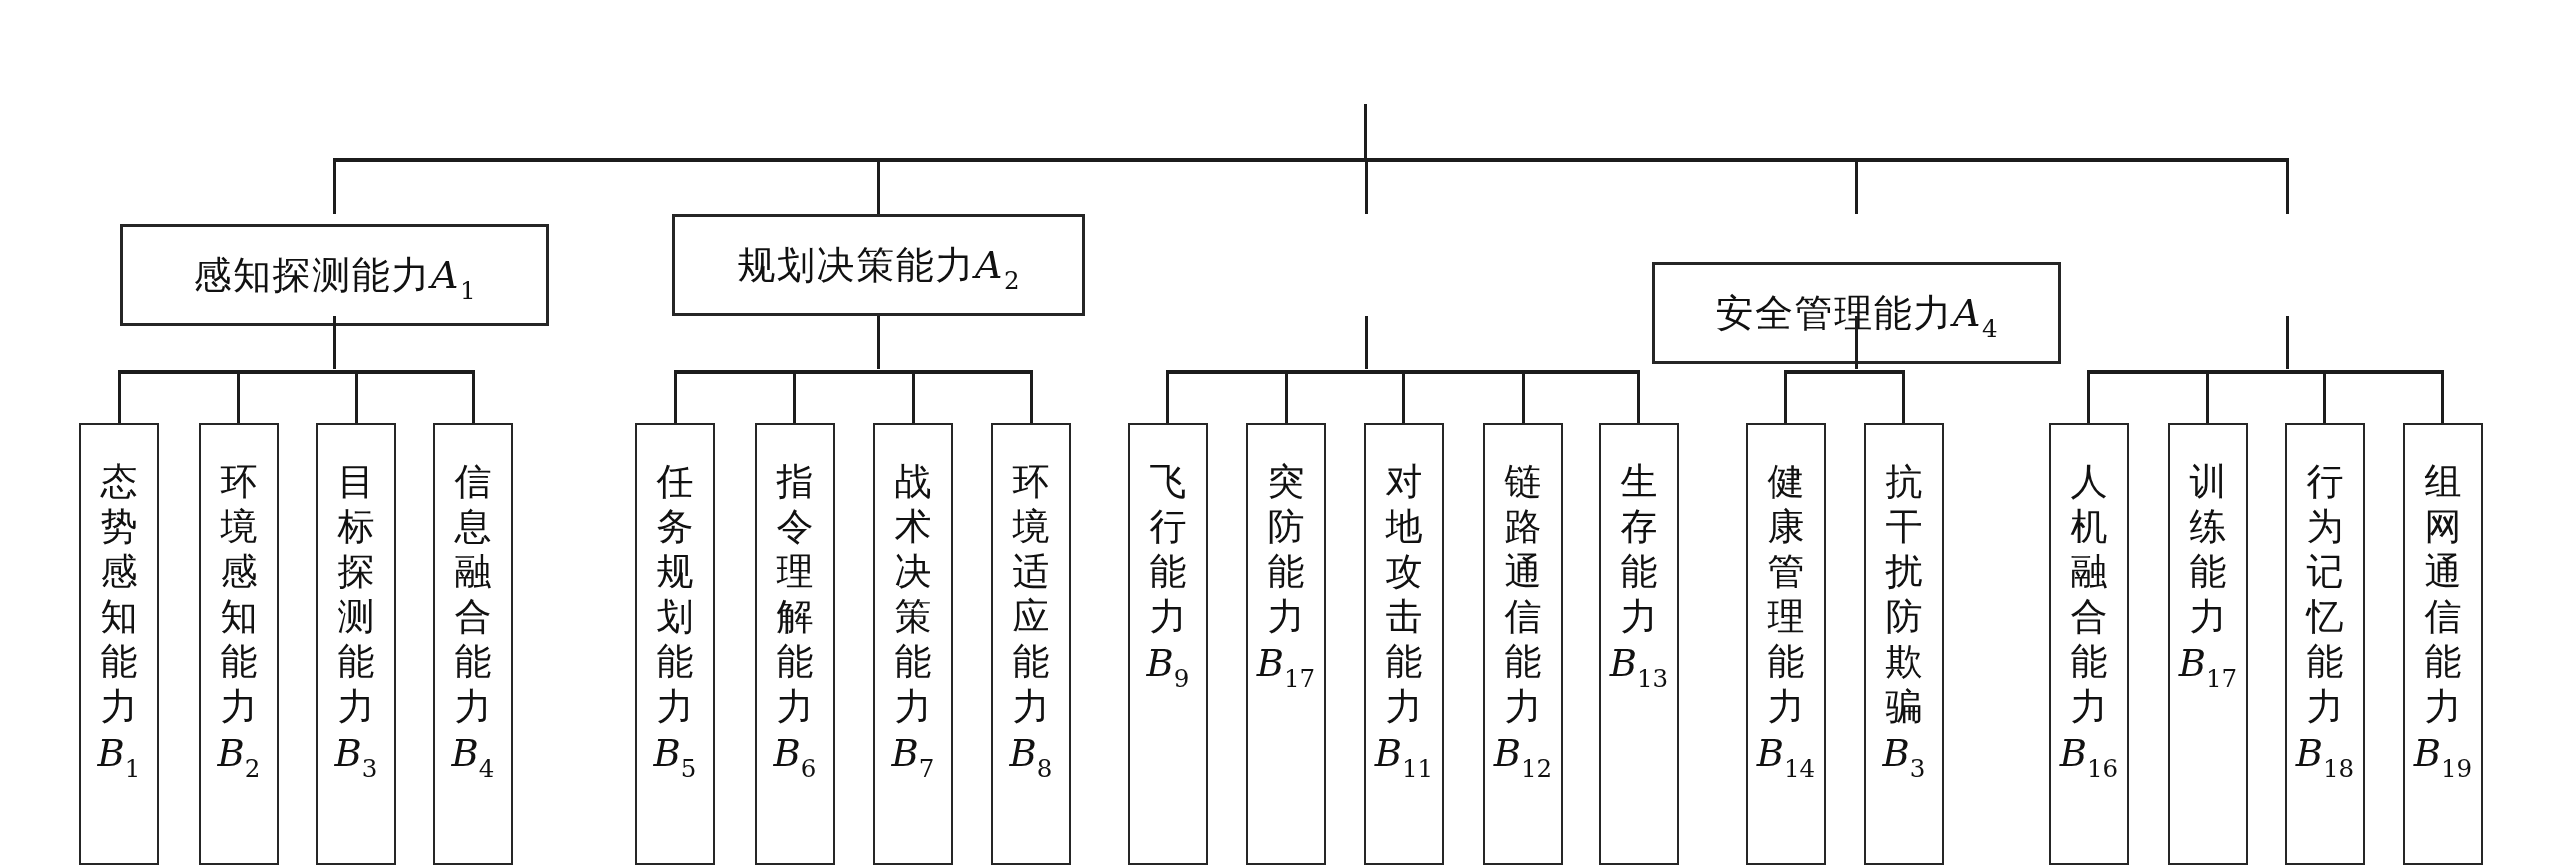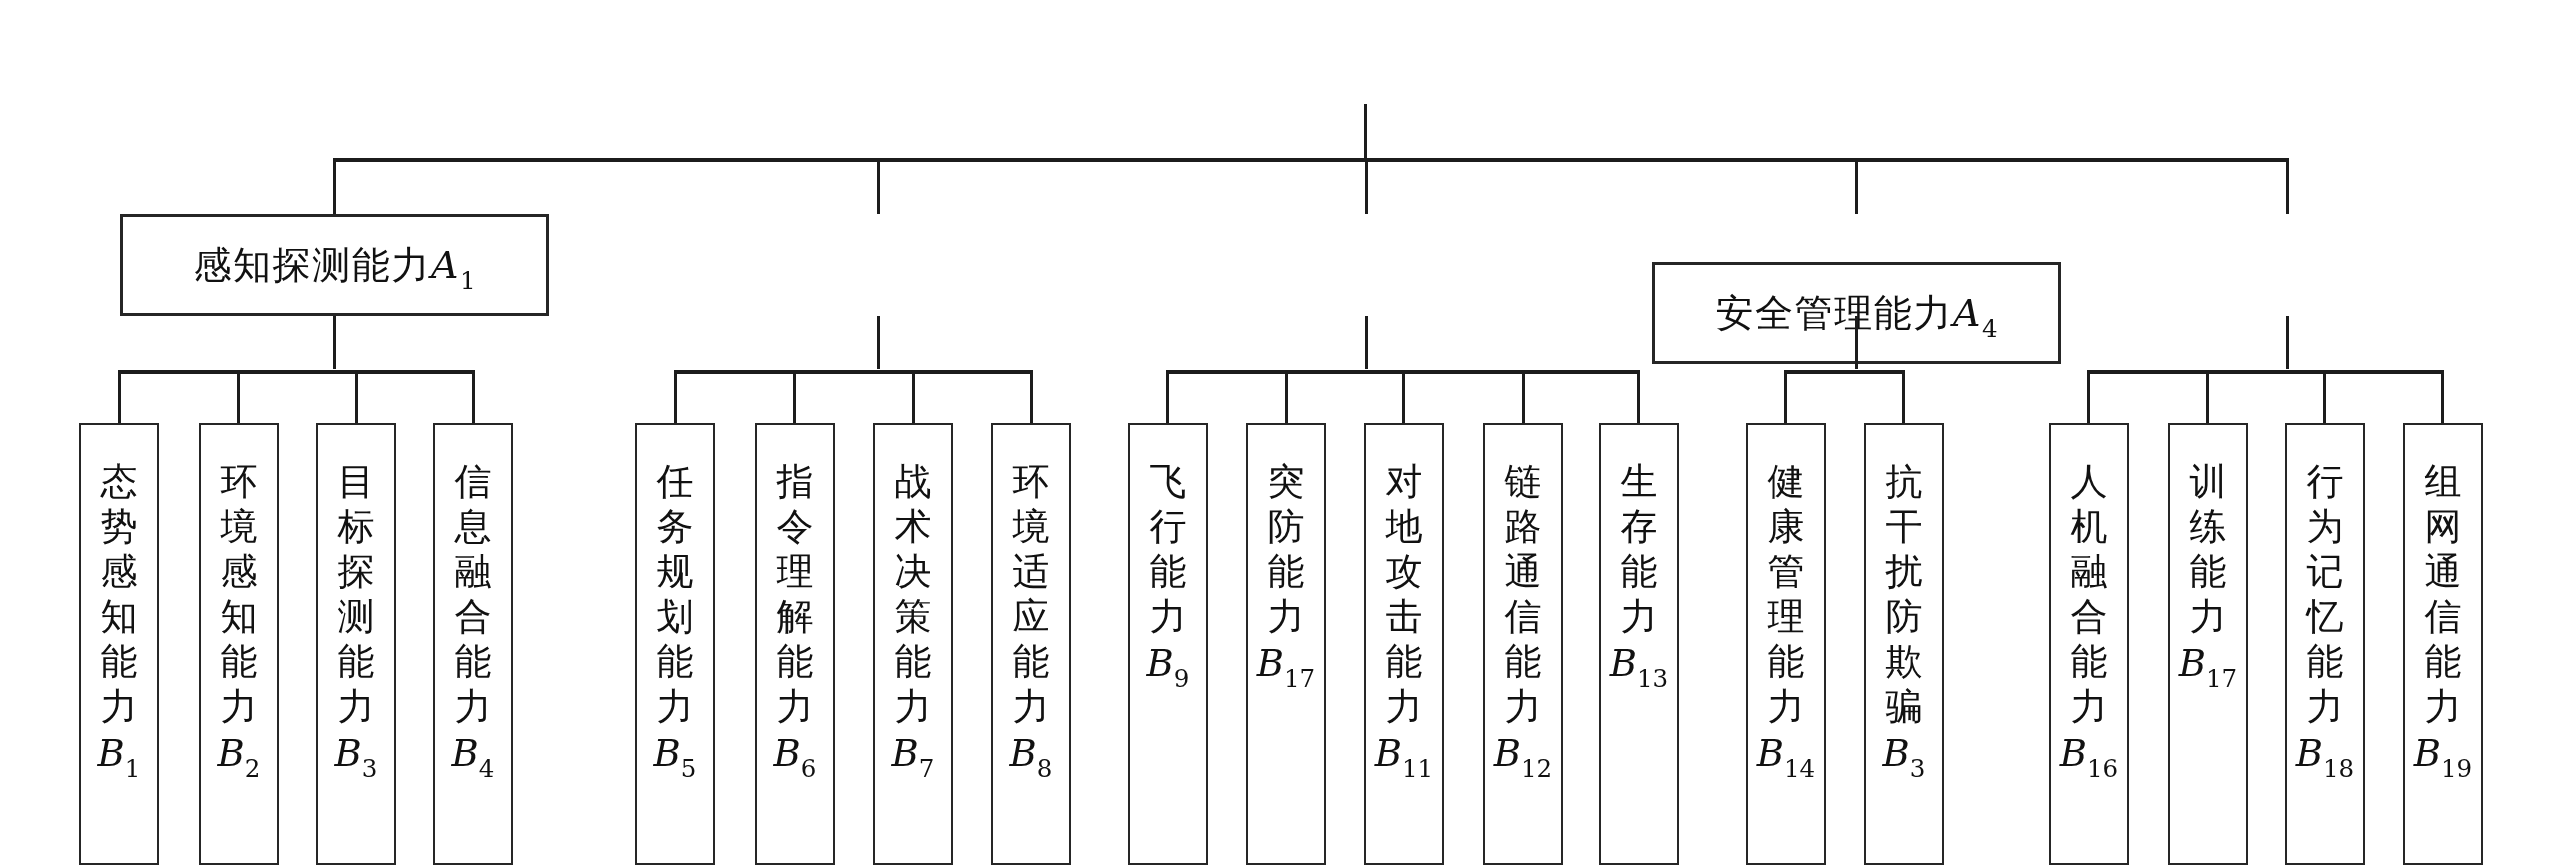--- a/index.html
+++ b/index.html
@@ -28,21 +28,21 @@
 <body>
 
 <div class="canvas" id="diagram">
     <div class="line" style="left: 1364px; top: 104px; width: 3.3px; height: 54px;"></div>
     <div class="line" style="left: 333px; top: 158px; width: 1956px; height: 4.1px;"></div>
     <div class="line" style="left: 333px; top: 158px; width: 3.3px; height: 56px;"></div>
     <div class="line" style="left: 877px; top: 158px; width: 3.3px; height: 56px;"></div>
     <div class="line" style="left: 1365px; top: 158px; width: 3.3px; height: 56px;"></div>
     <div class="line" style="left: 1855px; top: 158px; width: 3.3px; height: 56px;"></div>
     <div class="line" style="left: 2286px; top: 158px; width: 3.3px; height: 56px;"></div>
-    <div class="node a-node" style="left: 120px; top: 214px; width: 429px; height: 102px;">
+    <div class="node a-node" style="left: 120px; top: 224px; width: 429px; height: 102px;">
       <span><span>感知探测能力</span><span class="mvar">A</span><span class="msub">1</span></span>
     </div>
     <div class="line" style="left: 333px; top: 316px; width: 3.3px; height: 53px;"></div>
     <div class="line" style="left: 118px; top: 370px; width: 357px; height: 4.1px;"></div>
     <div class="line" style="left: 118px; top: 370px; width: 3.3px; height: 53px;"></div>
     <div class="node b-node" style="left: 79px; top: 423px; width: 80px; height: 442px;">
       <span class="ch">态</span>
       <span class="ch">势</span>
       <span class="ch">感</span>
       <span class="ch">知</span>
@@ -72,20 +72,23 @@
     </div>
     <div class="line" style="left: 472px; top: 370px; width: 3.3px; height: 53px;"></div>
     <div class="node b-node" style="left: 433px; top: 423px; width: 80px; height: 442px;">
       <span class="ch">信</span>
       <span class="ch">息</span>
       <span class="ch">融</span>
       <span class="ch">合</span>
       <span class="ch">能</span>
       <span class="ch">力</span>
       <span class="bline"><span class="mvar">B</span><span class="msub">4</span></span>
+    </div>
+    <div class="node a-node" style="left: 672px; top: 214px; width: 413px; height: 102px;">
+      <span><span>规划决策能力</span><span class="mvar">A</span><span class="msub">2</span></span>
     </div>
     <div class="line" style="left: 877px; top: 316px; width: 3.3px; height: 53px;"></div>
     <div class="line" style="left: 674px; top: 370px; width: 359px; height: 4.1px;"></div>
     <div class="line" style="left: 674px; top: 370px; width: 3.3px; height: 53px;"></div>
     <div class="node b-node" style="left: 635px; top: 423px; width: 80px; height: 442px;">
       <span class="ch">任</span>
       <span class="ch">务</span>
       <span class="ch">规</span>
       <span class="ch">划</span>
       <span class="ch">能</span>

